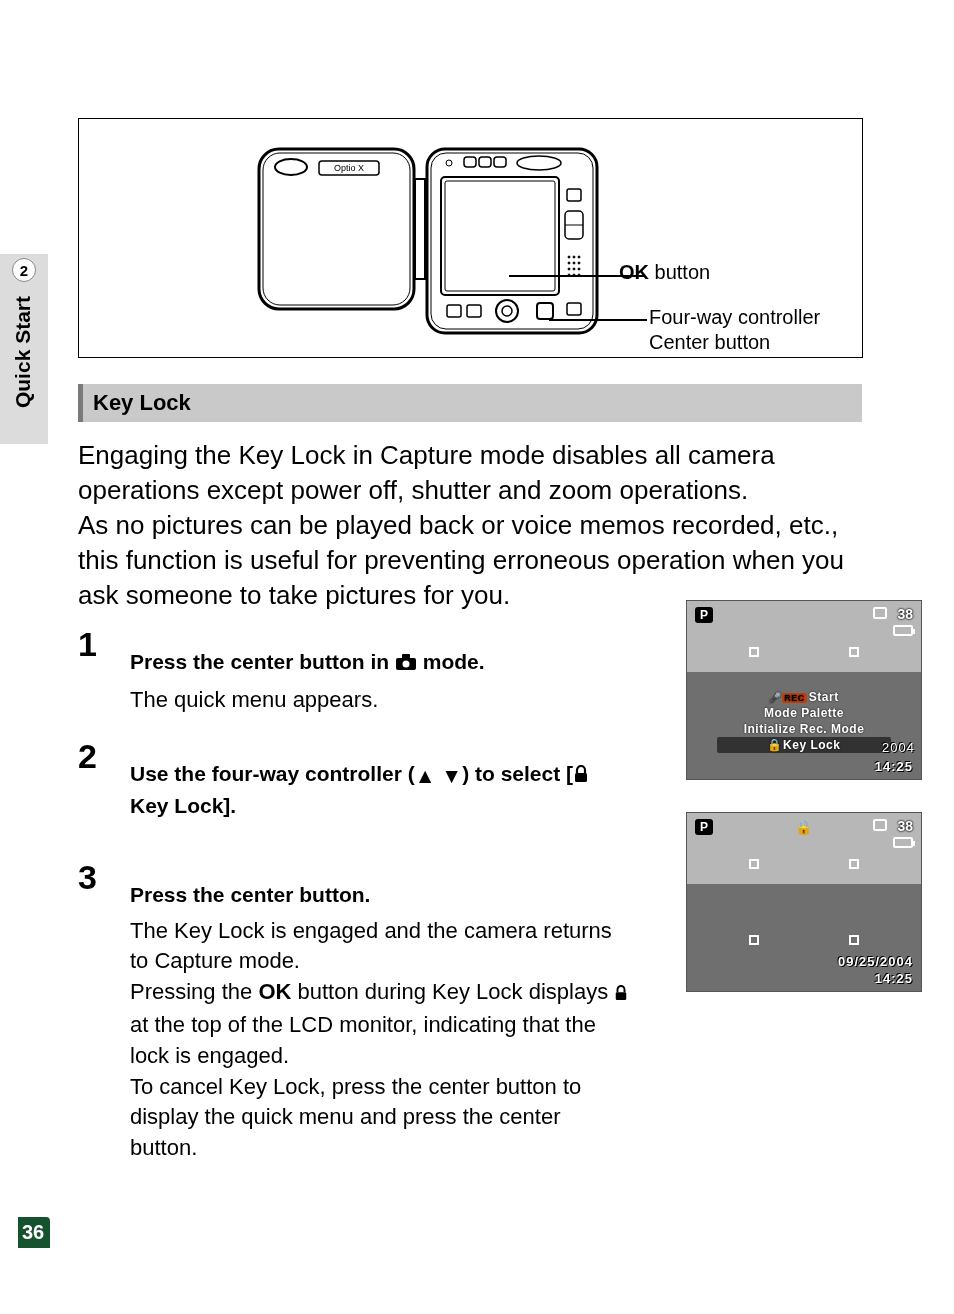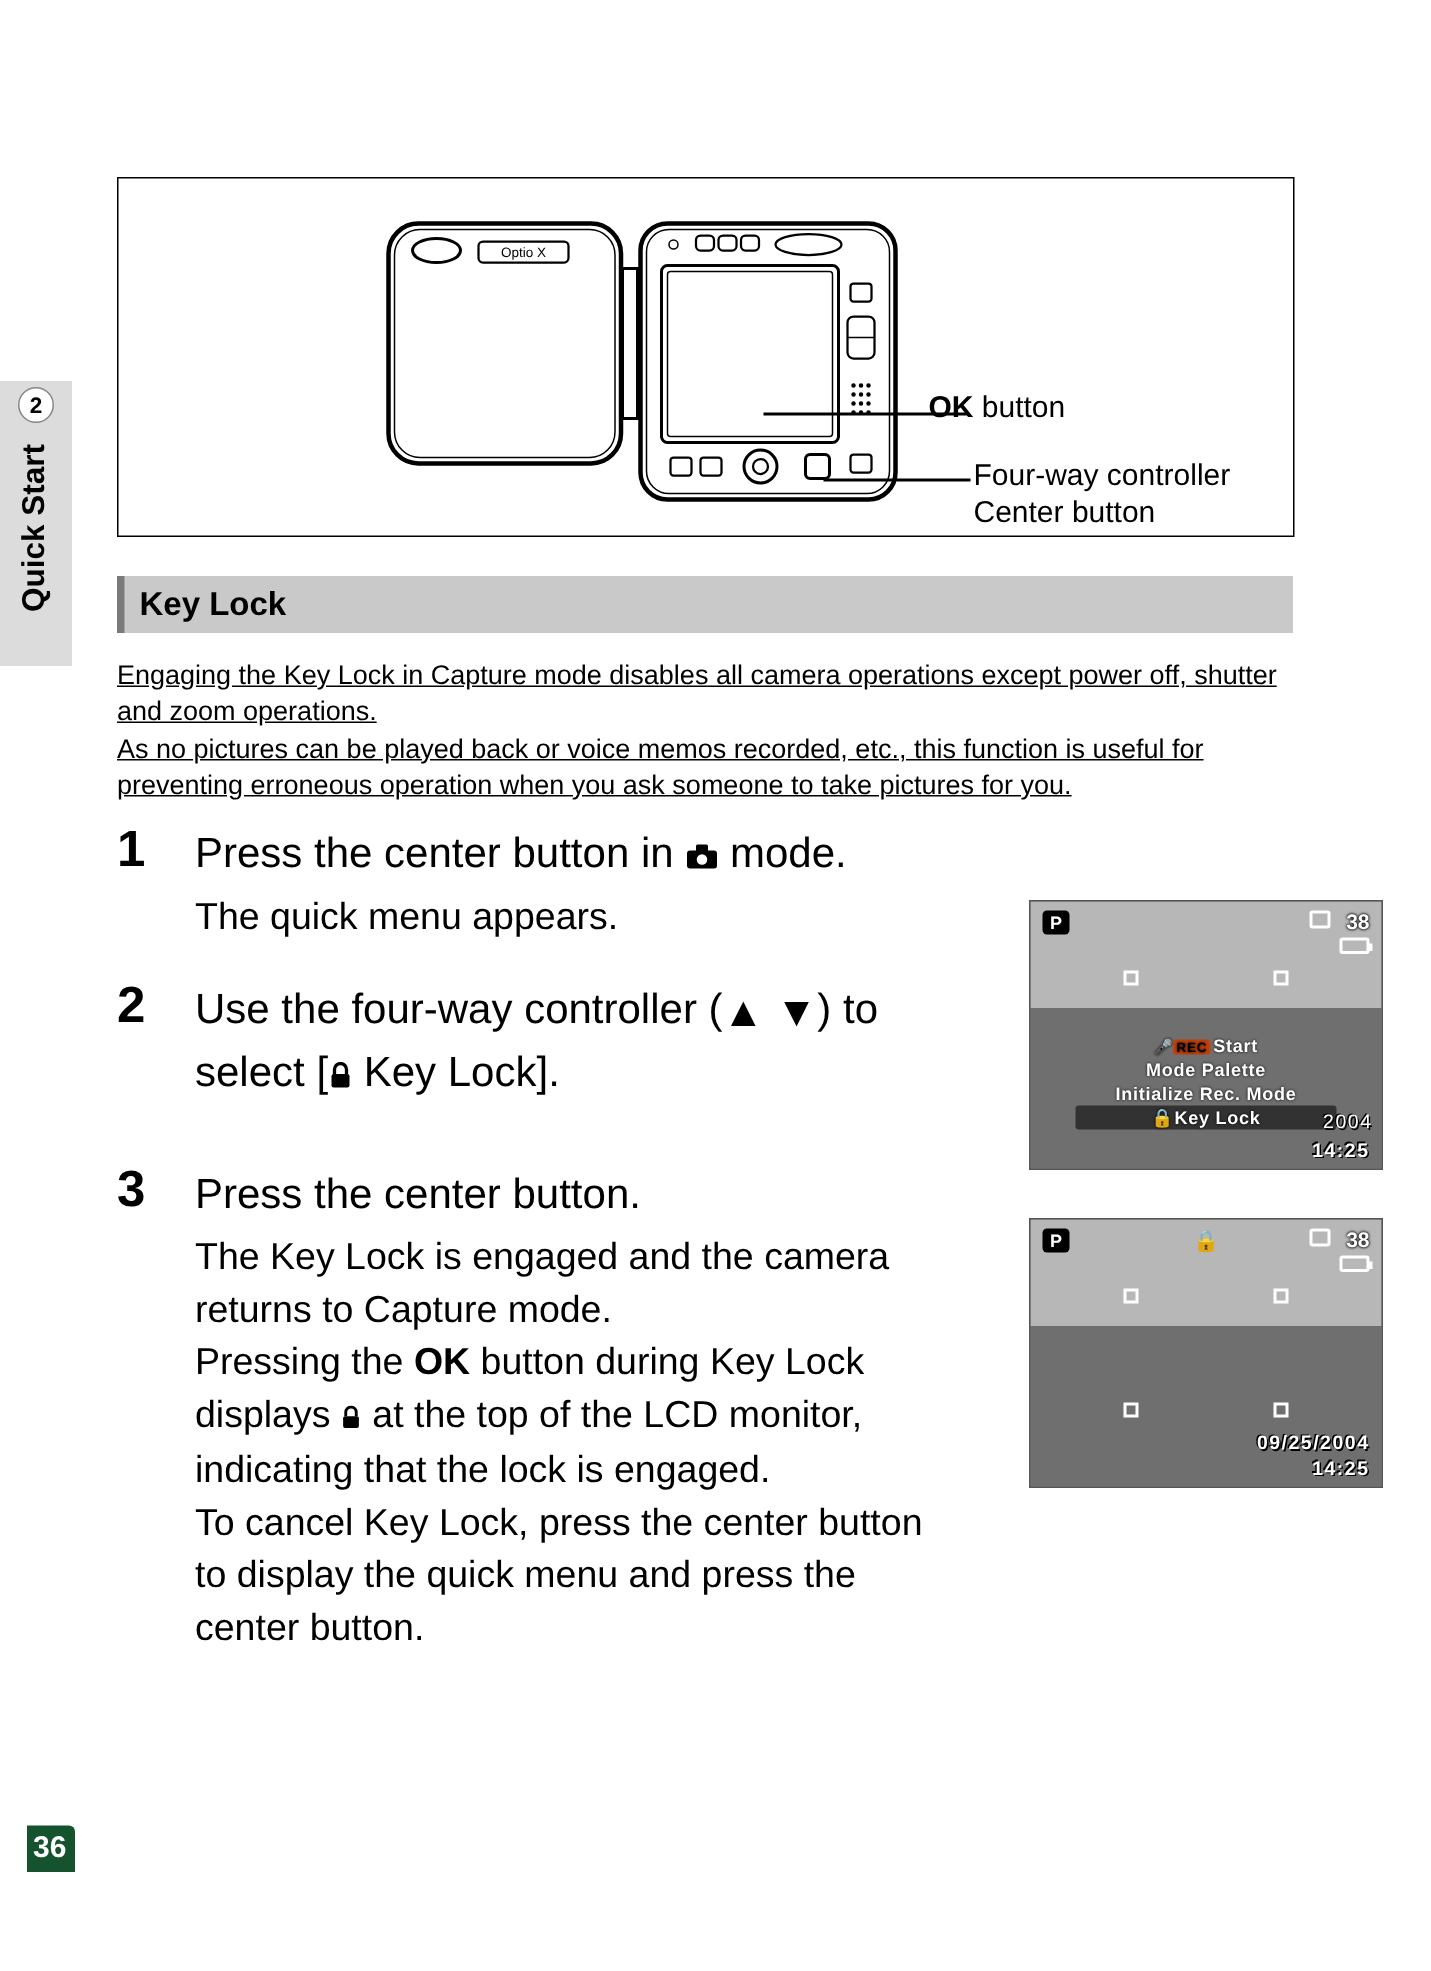--- a/index.html
+++ b/index.html
@@ -55,29 +55,29 @@
   .section-hdr {
     margin-top: 26px;
     background: #c9c9c9;
     border-left: 5px solid #7a7a7a;
     padding: 6px 10px;
     font-weight: bold; font-size: 22px;
     width: 784px;
   }
 
   .bodytext {
-    margin-top: 16px; font-size: 18px; line-height: 1.35; width: 782px; text-decoration: underline;
+    margin-top: 16px; font-size: 26px; line-height: 1.35; width: 782px;
   }
 
   .steps { margin-top: 14px; width: 782px; }
   .step { display: flex; margin-top: 8px; }
   .step .num { width: 52px; font-size: 34px; font-weight: bold; line-height: 1; }
   .step .body { flex: 1; }
-  .step .title { font-size: 28px; font-weight: normal; line-height: 1.4; }
-  .step .desc { font-size: 25px; line-height: 1.4; margin-top: 6px; }
+  .step .title { font-size: 21px; font-weight: bold; line-height: 1.4; margin-top: 20px; }
+  .step .desc { font-size: 22px; line-height: 1.4; margin-top: 6px; }
   .step2 { margin-top: 24px; }
   .step3 { margin-top: 40px; }
 
   .step .title .glyph, .step .desc .glyph { display:inline-block; vertical-align: -2px; }
   .ok-bold { font-weight: bold; }
 
   
   .lcd {
     position: absolute; width: 236px; height: 180px;
     border: 1px solid #555; background: #7a7a7a;

